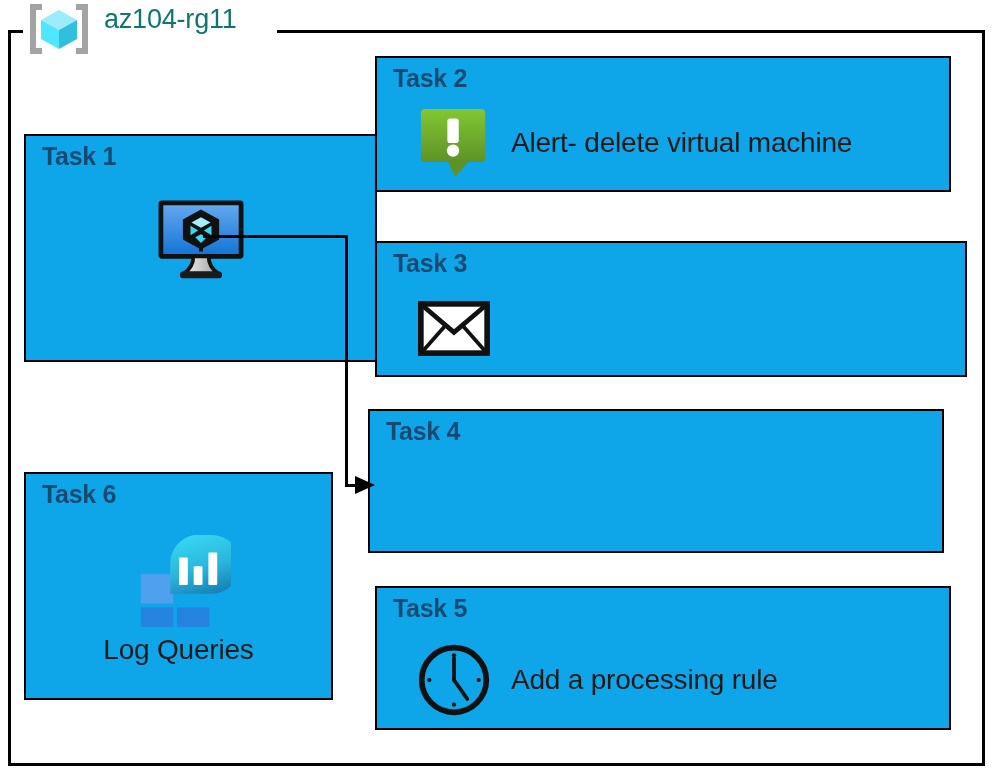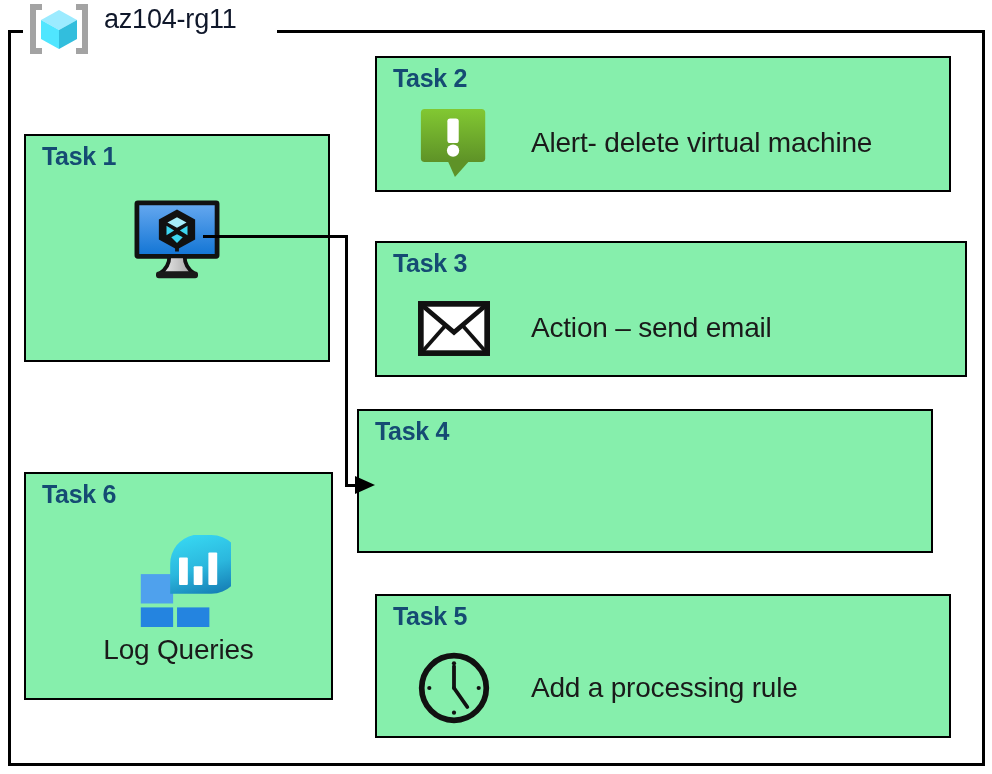--- a/index.html
+++ b/index.html
@@ -15,60 +15,60 @@
   
   .rg-border-left  { position:absolute; left:8px;  top:30px;  width:3px;  height:736px; background:#000; }
   .rg-border-bottom{ position:absolute; left:8px;  top:763px; width:977px;height:3px;  background:#000; }
   .rg-border-right { position:absolute; left:982px;top:30px;  width:3px;  height:736px; background:#000; }
   .rg-border-top-stub  { position:absolute; left:8px;  top:30px; width:15px; height:3px; background:#000; }
   .rg-border-top-main  { position:absolute; left:277px;top:30px; width:708px;height:3px; background:#000; }
 
   
   .rg-label {
     position:absolute; left:104px; top:5px;
-    font-size:27px; color:#0f172a; letter-spacing:-0.2px;
+    font-size:27px; color:#0f766e; letter-spacing:-0.2px;
     white-space:nowrap; line-height:1.1;
   }
   .rg-icon { position:absolute; left:28px; top:3px; width:62px; height:52px; }
 
   
   .task-box {
     position:absolute;
-    background:#86efac;
+    background:#0ea5e9;
     border:2.5px solid #000;
   }
   .task-title {
     position:absolute; left:16px; top:6px;
     font-size:25px; font-weight:bold; color:#154B73;
     letter-spacing:-0.3px; white-space:nowrap;
   }
   .task-caption {
     font-size:28px; color:#1a1a1a; white-space:nowrap; letter-spacing:-0.2px;
   }
 
   
-  #task1 { left:24px; top:134px; width:306px; height:228px; }
+  #task1 { left:24px; top:134px; width:353px; height:228px; }
   #task6 { left:24px; top:436px; width:309px; height:228px;margin-top:36px; }
   .left-icon-wrap {
     position:absolute; left:0; right:0; top:58px;
     display:flex; justify-content:center; align-items:center; height:98px;
   }
   .left-caption {
     position:absolute; left:0; right:0; top:160px;
     text-align:center;
   }
 
   
   #task2 { left:375px; top:56px;  width:576px; height:136px; }
   #task3 { left:375px; top:241px; width:592px; height:136px; }
-  #task4 { left:357px; top:409px; width:576px; height:144px; }
-  #task5 { left:375px; top:586px; width:576px; height:144px;margin-top:8px; }
+  #task4 { left:368px; top:409px; width:576px; height:144px; }
+  #task5 { left:375px; top:586px; width:576px; height:144px; }
   .right-row {
     position:absolute; left:36px; right:10px; top:42px; bottom:4px;
-    display:flex; align-items:center; gap:36px;
+    display:flex; align-items:center; gap:16px;
   }
   .right-row.lower { top:48px; }
   .right-icon { flex:0 0 auto; display:flex; align-items:center; justify-content:center; width:82px; }
 
   
   .conn-h1    { position:absolute; left:203px; top:235px; width:145px; height:2.5px; background:#000; }
   .conn-v     { position:absolute; left:345px; top:235px; width:2.5px; height:252px; background:#000; }
   .conn-h2    { position:absolute; left:345px; top:484px; width:22px;  height:2.5px; background:#000; }
   .conn-arrow {
     position:absolute; left:355px; top:476px;
@@ -194,21 +194,20 @@
     <div class="task-title">Task 3</div>
     <div class="right-row">
       <span class="right-icon">
         <svg viewBox="0 0 76 58" width="72" height="55">
           <rect x="3" y="3" width="70" height="52" fill="#fff" stroke="#111" stroke-width="6"></rect>
           <path d="M5 5 L38 33 L71 5" fill="none" stroke="#111" stroke-width="5"></path>
           <path d="M5 53 L28 27" fill="none" stroke="#111" stroke-width="4"></path>
           <path d="M71 53 L48 27" fill="none" stroke="#111" stroke-width="4"></path>
         </svg>
       </span>
-      <span class="task-caption">Action – send email</span>
     </div>
   </div>
 
   <div class="task-box" id="task4">
     <div class="task-title">Task 4</div>
   </div>
 
   <div class="task-box" id="task5">
     <div class="task-title">Task 5</div>
     <div class="right-row lower">

